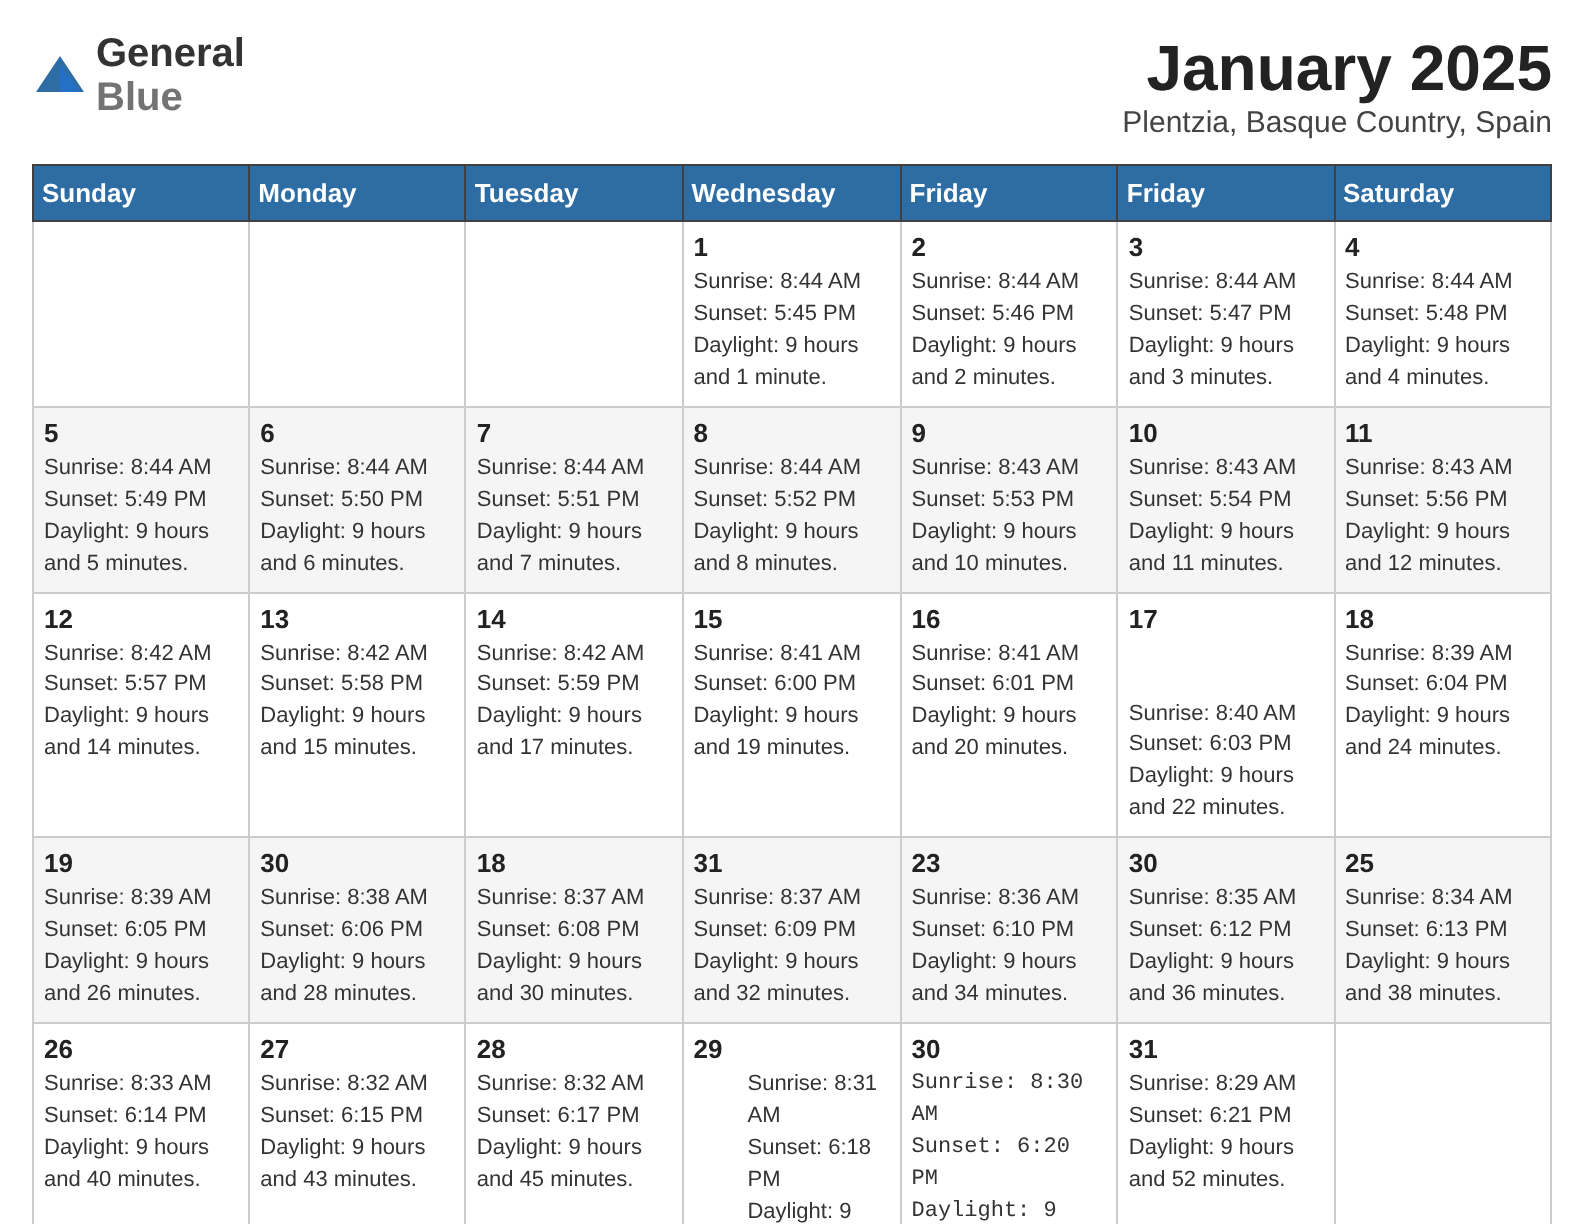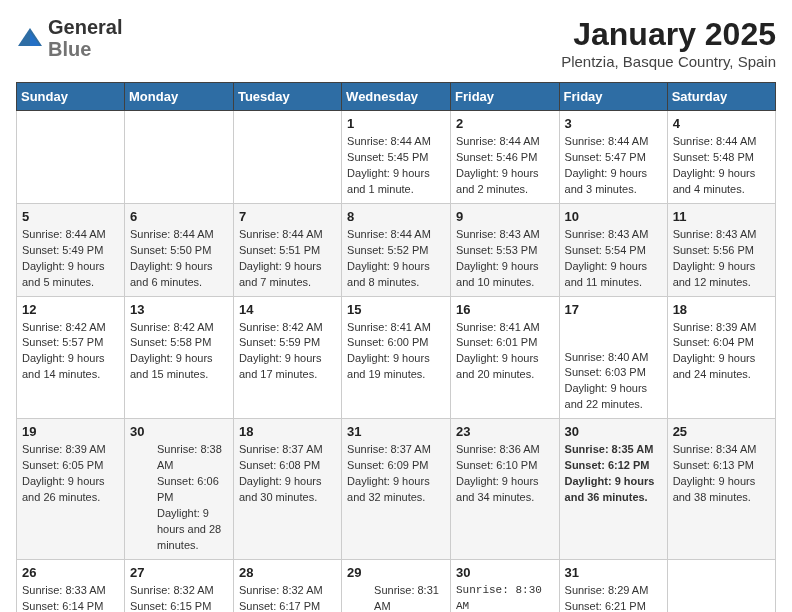--- a/index.html
+++ b/index.html
@@ -238,21 +238,21 @@
       </tr>
       <tr>
         <td>
           <span class="day-number">19</span>
           <div class="day-info" style="white-space: pre-line;">Sunrise: 8:39 AM
 Sunset: 6:05 PM
 Daylight: 9 hours and 26 minutes.</div>
         </td>
         <td>
           <span class="day-number">30</span>
-          <div class="day-info" style="white-space: pre-line; margin-left: 27px;">Sunrise: 8:38 AM
+          <div class="day-info" style="white-space: pre-line;">Sunrise: 8:38 AM
 Sunset: 6:06 PM
 Daylight: 9 hours and 28 minutes.</div>
         </td>
         <td>
           <span class="day-number">18</span>
           <div class="day-info" style="white-space: pre-line;">Sunrise: 8:37 AM
 Sunset: 6:08 PM
 Daylight: 9 hours and 30 minutes.</div>
         </td>
         <td>
@@ -262,21 +262,21 @@
 Daylight: 9 hours and 32 minutes.</div>
         </td>
         <td>
           <span class="day-number">23</span>
           <div class="day-info" style="white-space: pre-line;">Sunrise: 8:36 AM
 Sunset: 6:10 PM
 Daylight: 9 hours and 34 minutes.</div>
         </td>
         <td>
           <span class="day-number">30</span>
-          <div class="day-info" style="white-space: pre-line; font-weight: bold;">Sunrise: 8:35 AM
+          <div class="day-info" style="white-space: pre-line;">Sunrise: 8:35 AM
 Sunset: 6:12 PM
 Daylight: 9 hours and 36 minutes.</div>
         </td>
         <td>
           <span class="day-number">25</span>
           <div class="day-info" style="white-space: pre-line;">Sunrise: 8:34 AM
 Sunset: 6:13 PM
 Daylight: 9 hours and 38 minutes.</div>
         </td>
       </tr>

